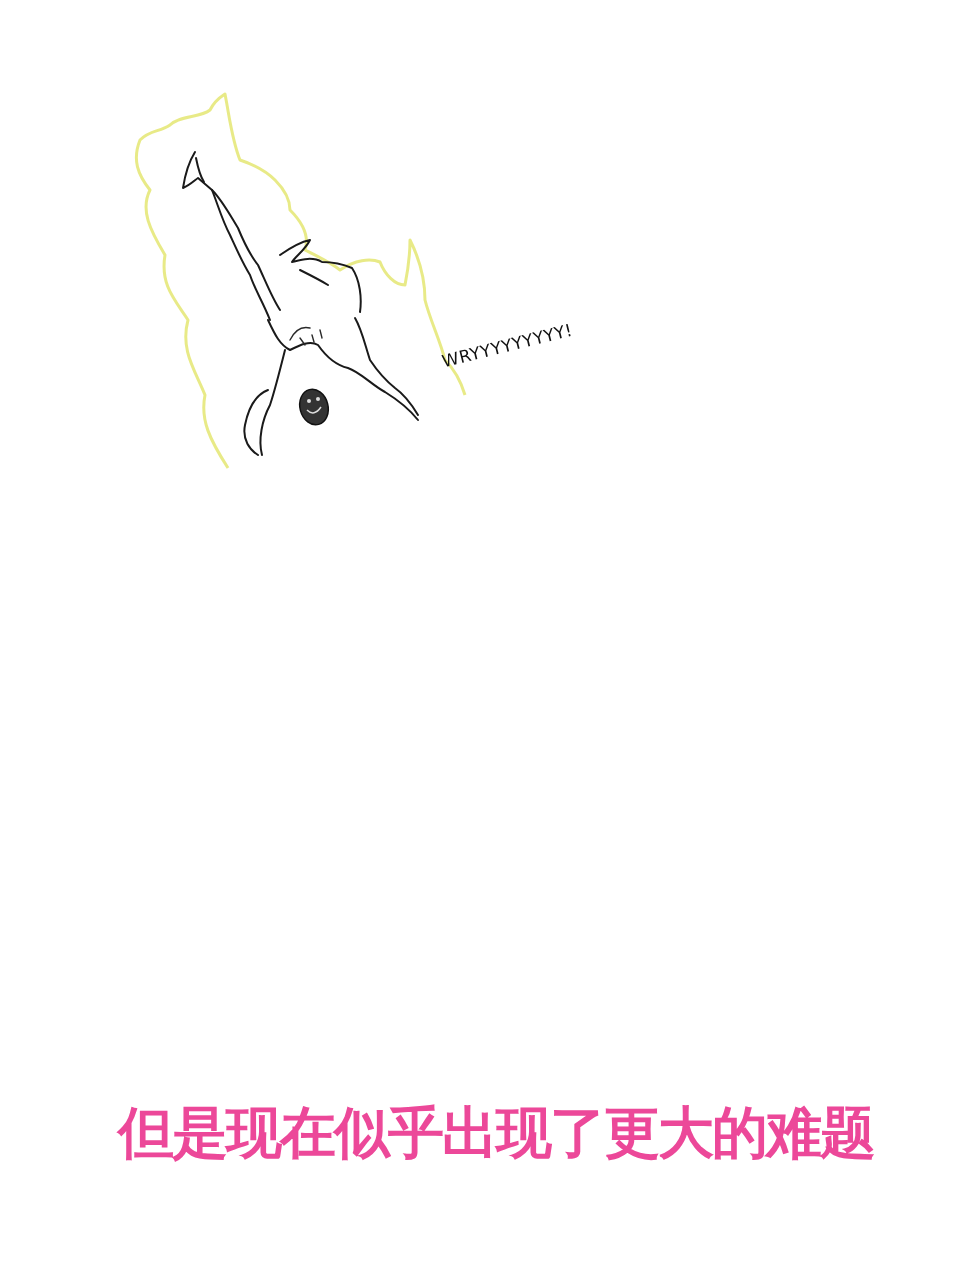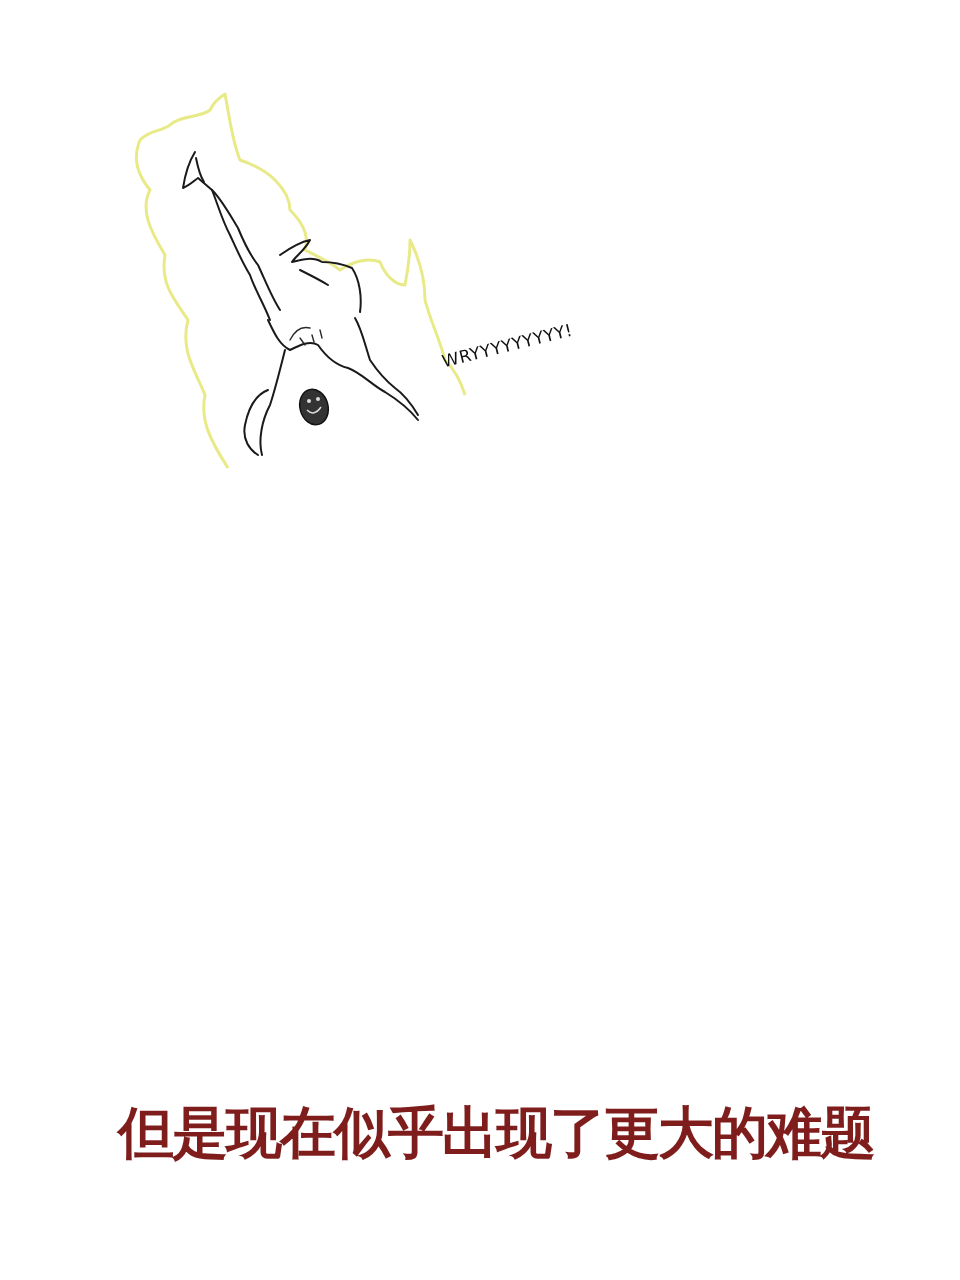--- a/index.html
+++ b/index.html
@@ -7,21 +7,21 @@
          font-family: "DejaVu Sans", sans-serif; }
   #art { position: absolute; left: 0; top: 0; width: 960px; height: 1280px; }
   .ink { fill: none; stroke: #1a1a1a; stroke-width: 2; stroke-linejoin: round; stroke-linecap: round; }
   .ink-thin { fill: none; stroke: #2a2a2a; stroke-width: 1.4; stroke-linejoin: round; stroke-linecap: round; }
   .aura { fill: none; stroke: #e6e87a; stroke-width: 3; stroke-linejoin: round; opacity: .9; }
   .white { fill: #ffffff; }
   .sfx { position: absolute; left: 440px; top: 352px; transform: rotate(-14deg); transform-origin: left top;
          font-family: "DejaVu Sans", sans-serif; font-size: 17px; color: #111; letter-spacing: 0.5px; }
   .caption { position: absolute; left: 118px; top: 1098px; width: 760px;
              font-family: "DejaVu Sans", sans-serif; font-weight: bold; font-size: 56px;
-             color: #7f1d1d; letter-spacing: -2px; white-space: nowrap; line-height: 70px; }
+             color: #ec4899; letter-spacing: -2px; white-space: nowrap; line-height: 70px; }
 </style>
 </head>
 <body>
 
 
 
 <svg id="art" viewBox="0 0 960 1280" xmlns="http://www.w3.org/2000/svg">
 
   <g>
     <path class="aura" d="M228,468 C210,440 200,420 205,395 C195,370 180,350 188,320 C175,300 160,285 165,255 C150,230 140,210 150,190 C138,175 132,160 140,140 C150,130 160,132 170,125 C180,115 200,118 210,110 C215,100 222,96 225,94 C230,120 232,140 240,160 C255,165 265,170 275,180 C285,190 290,200 290,210 C300,220 310,235 305,250 C315,255 330,262 340,270 C355,260 370,258 380,262 C385,275 395,285 405,285 C408,270 410,255 410,240 C420,260 425,280 425,300 C430,320 440,340 445,360 C455,370 462,385 465,395"></path>

